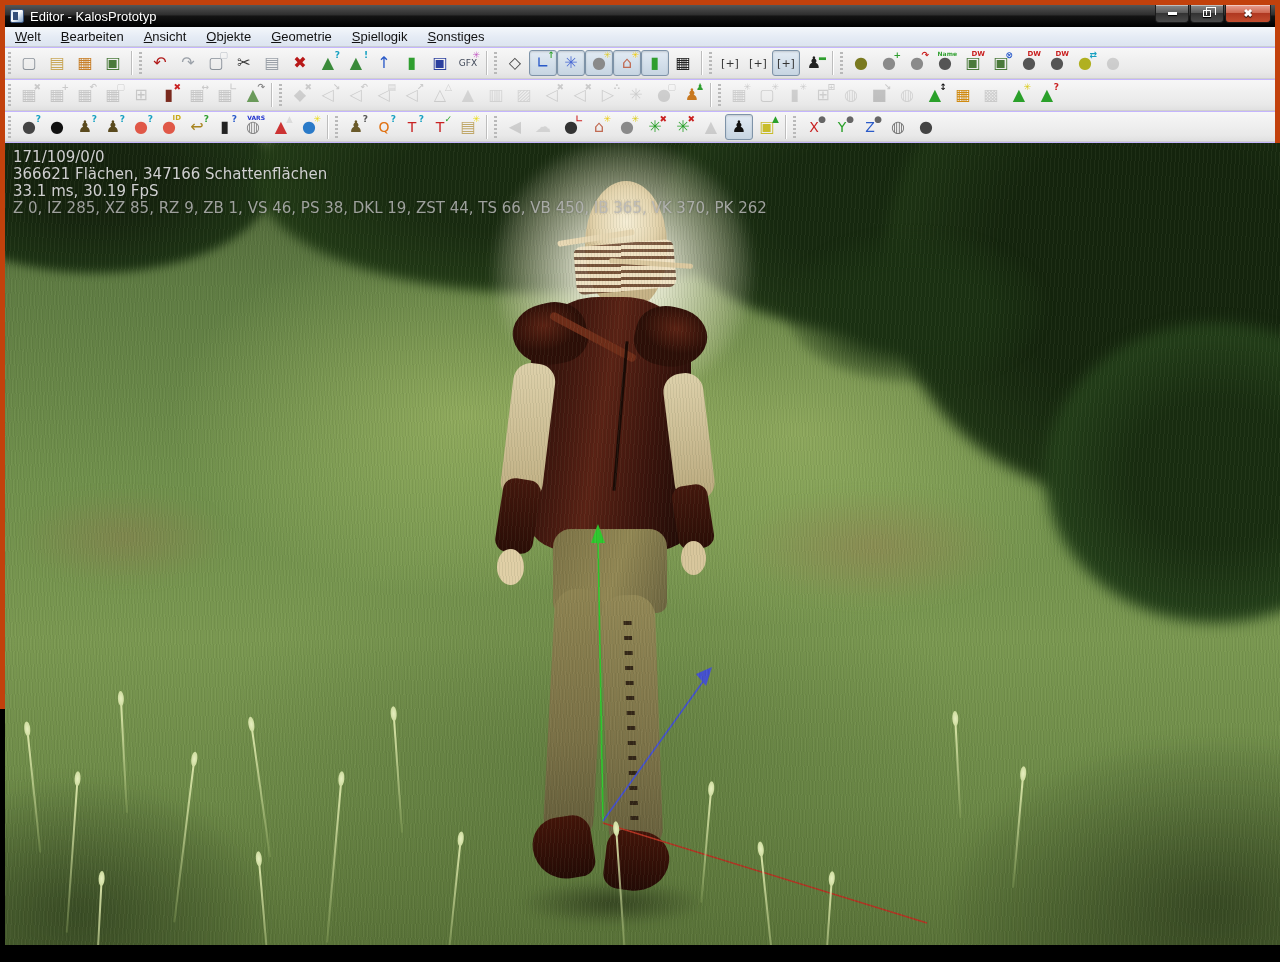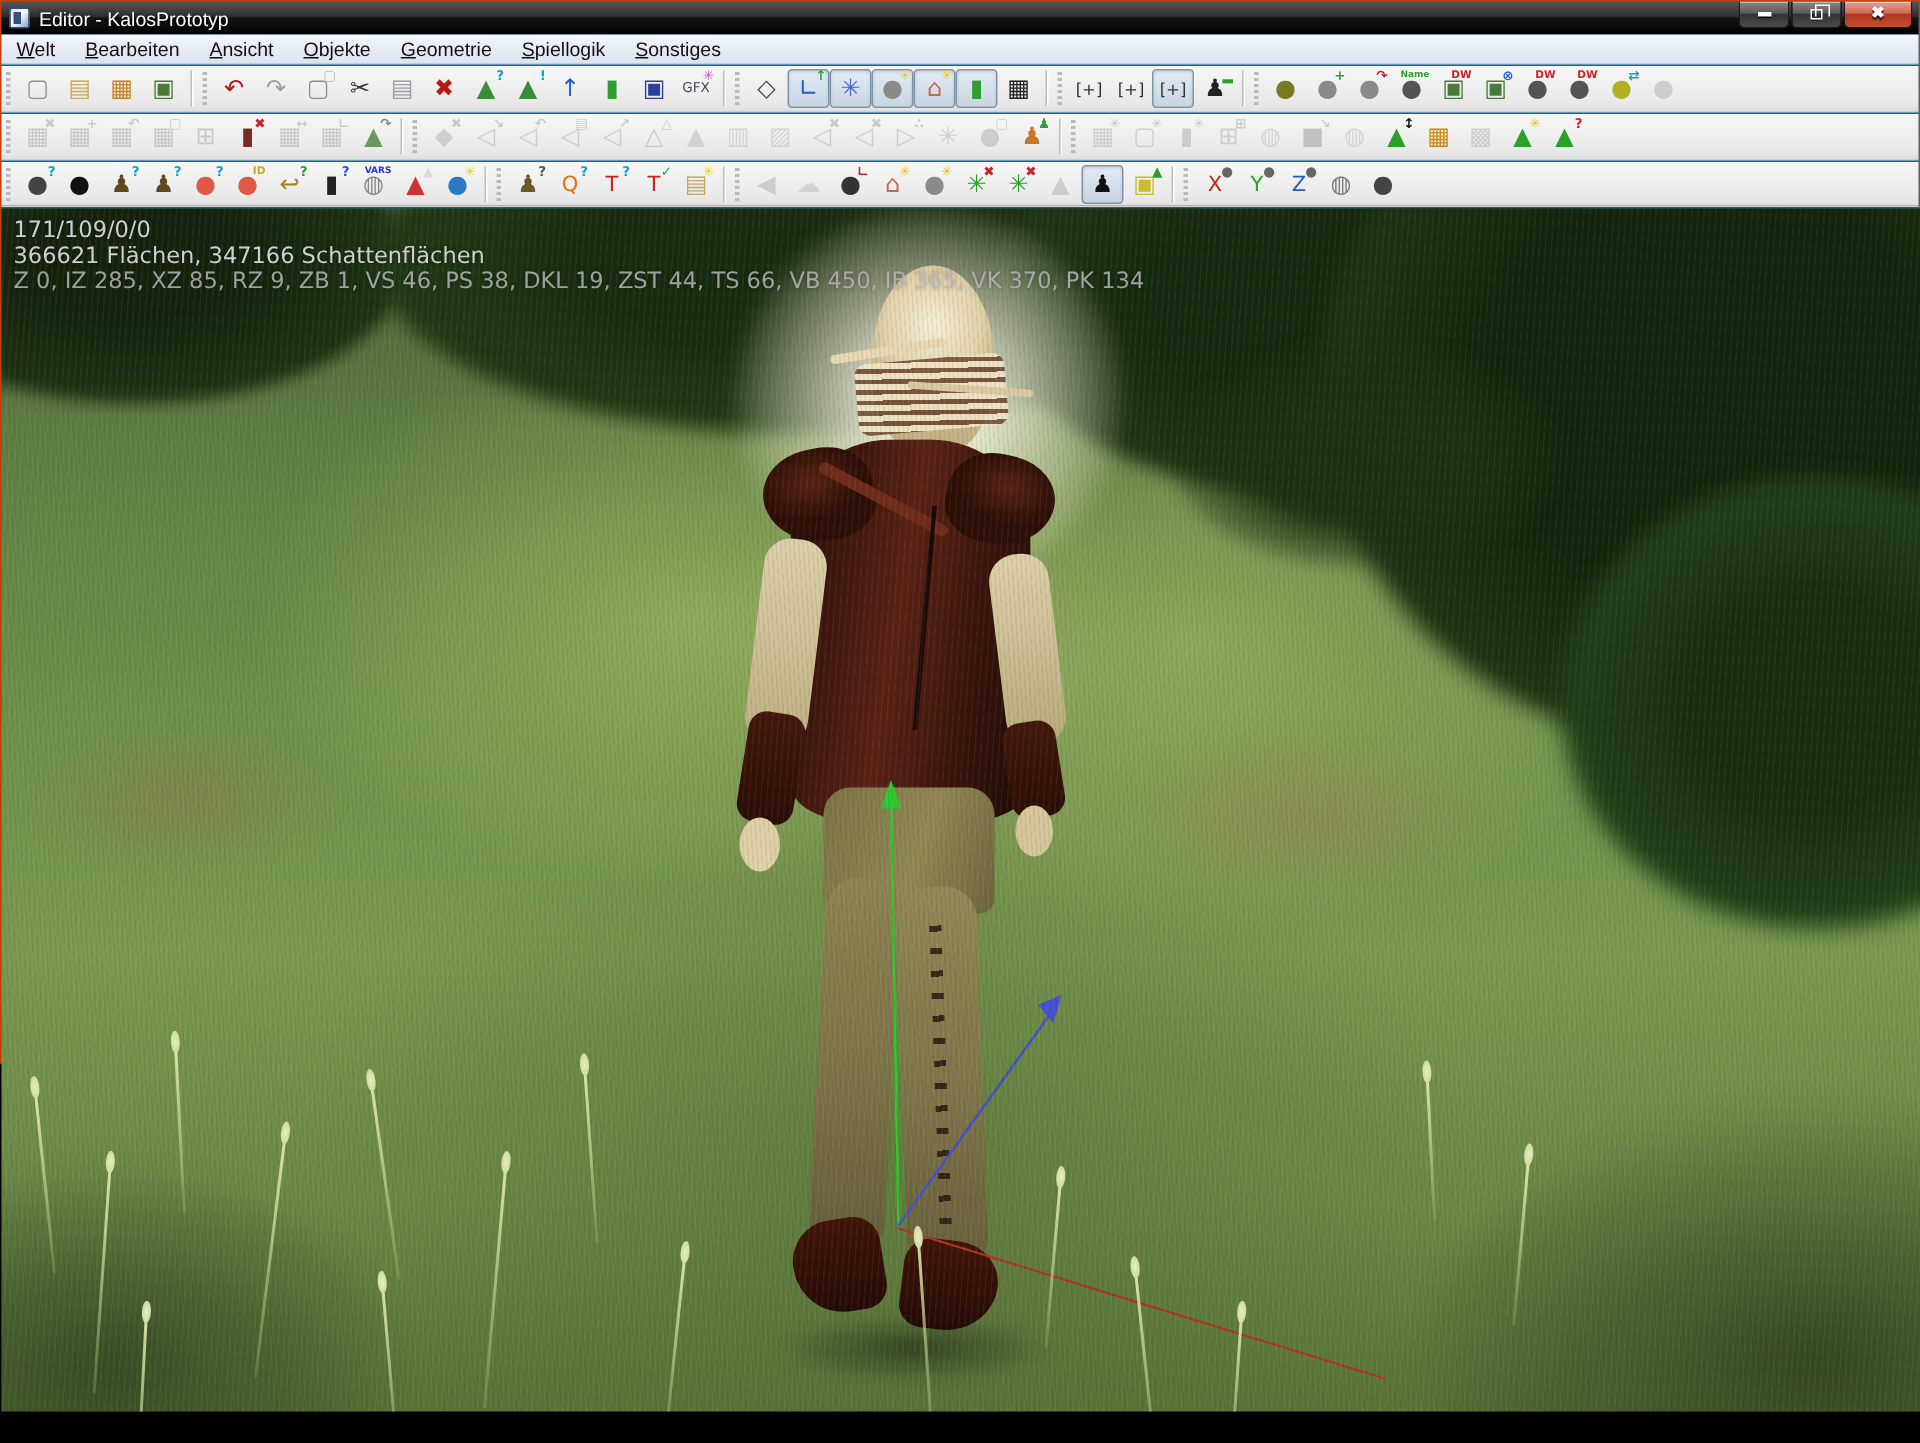--- a/index.html
+++ b/index.html
@@ -1,17 +1,17 @@
 <!DOCTYPE html>
 <html><head>
 <meta charset="utf-8">
 <style>
   * { margin:0; padding:0; box-sizing:border-box; }
   html,body { width:1280px; height:962px; overflow:hidden; font-family:"Liberation Sans",sans-serif; background:#000; }
-  .window { position:relative; width:1280px; height:709px; background:#0369a1; border:1px solid #c2410c; }
+  .window { position:relative; width:1280px; height:709px; background:#c4b5fd; border:5px solid #c2410c; }
 
   
   .titlebar { position:absolute; left:0; top:0; width:100%; height:22px;
     background:linear-gradient(180deg,#565656 0%,#2e2e2e 45%,#141414 50%,#000 100%);
     display:flex; align-items:center; color:#fff; }
   .app-icon { width:14px; height:14px; margin:0 6px 0 5px;
     background:linear-gradient(135deg,#cfe0f2 0%,#ffffff 45%,#7e9fc4 100%);
     border:1px solid #35507a; border-radius:2px; position:relative; }
   .app-icon::after { content:""; position:absolute; left:2px; top:2px; width:5px; height:8px; background:#35507a; }
   .title-text { font-size:13px; text-shadow:0 1px 2px #000; }
@@ -579,18 +579,19 @@
         <div class="blade" style="left: 700px; top: 650px; height: 110px; transform: rotate(5deg);"></div>
         <div class="blade" style="left: 762px; top: 710px; height: 130px; transform: rotate(-6deg);"></div>
         <div class="blade" style="left: 822px; top: 740px; height: 100px; transform: rotate(4deg);"></div>
         <div class="blade" style="left: 952px; top: 580px; height: 95px; transform: rotate(-3deg);"></div>
         <div class="blade" style="left: 1012px; top: 635px; height: 110px; transform: rotate(5deg);"></div>
       </div>
 
     <div class="vp-text">
       <div>171/109/0/0</div>
       <div>366621 Flächen, 347166 Schattenflächen</div>
-      <div class="dim">Z 0, IZ 285, XZ 85, RZ 9, ZB 1, VS 46, PS 38, DKL 19, ZST 44, TS 66, VB 450, IB 365, VK 370, PK 134</div>
+      <div>33.1 ms, 30.19 FpS</div>
+      <div class="dim">Z 0, IZ 285, XZ 85, RZ 9, ZB 1, VS 46, PS 38, DKL 19, ZST 44, TS 66, VB 450, IB 365, VK 370, PK 262</div>
     </div>
   </div>
 
 
 </div>
 
 </body></html>

